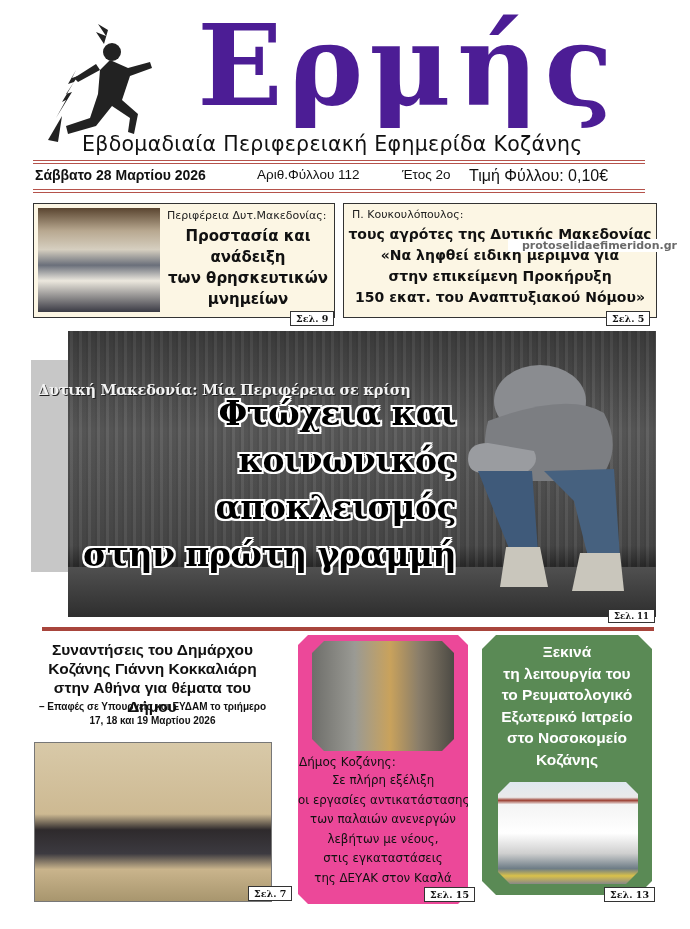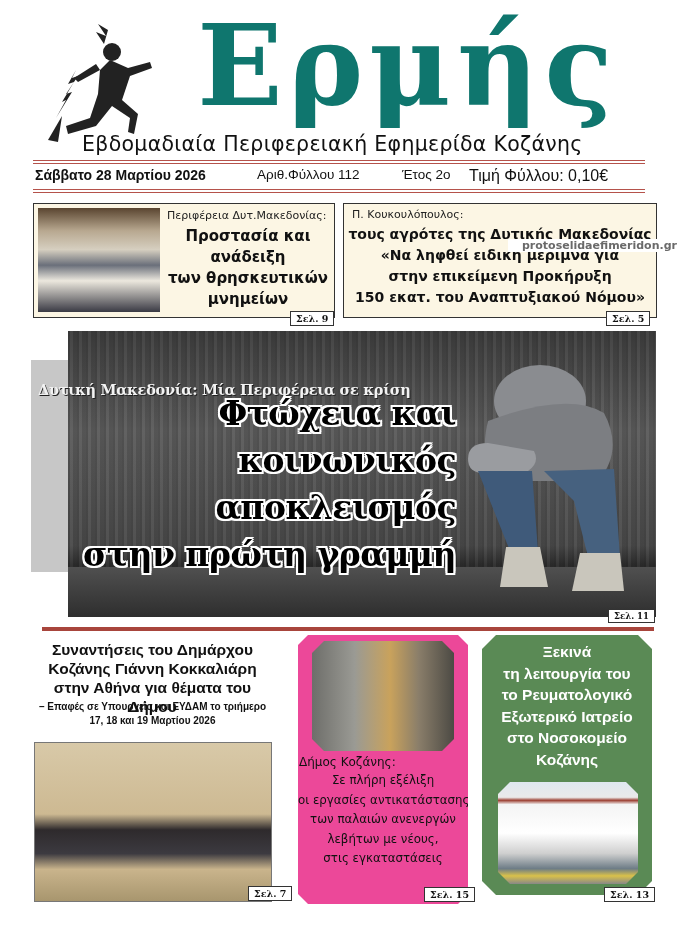--- a/index.html
+++ b/index.html
@@ -5,21 +5,21 @@
   * { box-sizing: border-box; margin: 0; padding: 0; }
   html, body { width: 690px; height: 929px; background: #ffffff; overflow: hidden; }
   body { position: relative; font-family: "DejaVu Sans", sans-serif; color: #111; }
 
   
   .mast { position: absolute; left: 0; top: 0; width: 690px; height: 160px; }
   .runner { position: absolute; left: 38px; top: 22px; width: 130px; height: 130px; }
   .title {
     position: absolute; left: 168px; top: 6px; width: 480px; height: 120px;
     font-family: "DejaVu Serif", serif; font-weight: bold; font-size: 112px; line-height: 120px;
-    color: #0f766e; letter-spacing: 6px; text-align: center;
+    color: #4c1d95; letter-spacing: 6px; text-align: center;
   }
   .subtitle {
     position: absolute; left: 82px; top: 132px; width: 570px;
     font-family: "DejaVu Sans", sans-serif; font-size: 20.5px; color: #111; letter-spacing: 0.3px;
     white-space: nowrap;
   }
   .rule { position: absolute; left: 33px; width: 612px; }
   .rule-top { top: 160px; height: 4px; border-top: 1px solid #b5524b; border-bottom: 1px solid #b5524b; }
   .rule-bot { top: 189px; height: 4px; border-top: 1px solid #b5524b; border-bottom: 1px solid #b5524b; }
   .dateline { position: absolute; top: 167px; left: 35px; width: 610px; height: 20px; font-size: 13.5px; white-space: nowrap; }
@@ -165,20 +165,21 @@
 
 <div class="story-m">
   <div class="photo"></div>
   <div class="kicker2">Δήμος Κοζάνης:</div>
   <div class="head">
     <div>Σε πλήρη εξέλιξη</div>
     <div>οι εργασίες αντικατάστασης</div>
     <div>των παλαιών ανενεργών</div>
     <div>λεβήτων με νέους,</div>
     <div>στις εγκαταστάσεις</div>
+    <div>της ΔΕΥΑΚ στον Κασλά</div>
   </div>
 </div>
 <div class="pg" style="left:424px; top:887px;">Σελ. 15</div>
 
 <div class="story-r">
   <div class="head">
     <div>Ξεκινά</div>
     <div>τη λειτουργία του</div>
     <div>το Ρευματολογικό</div>
     <div>Εξωτερικό Ιατρείο</div>

